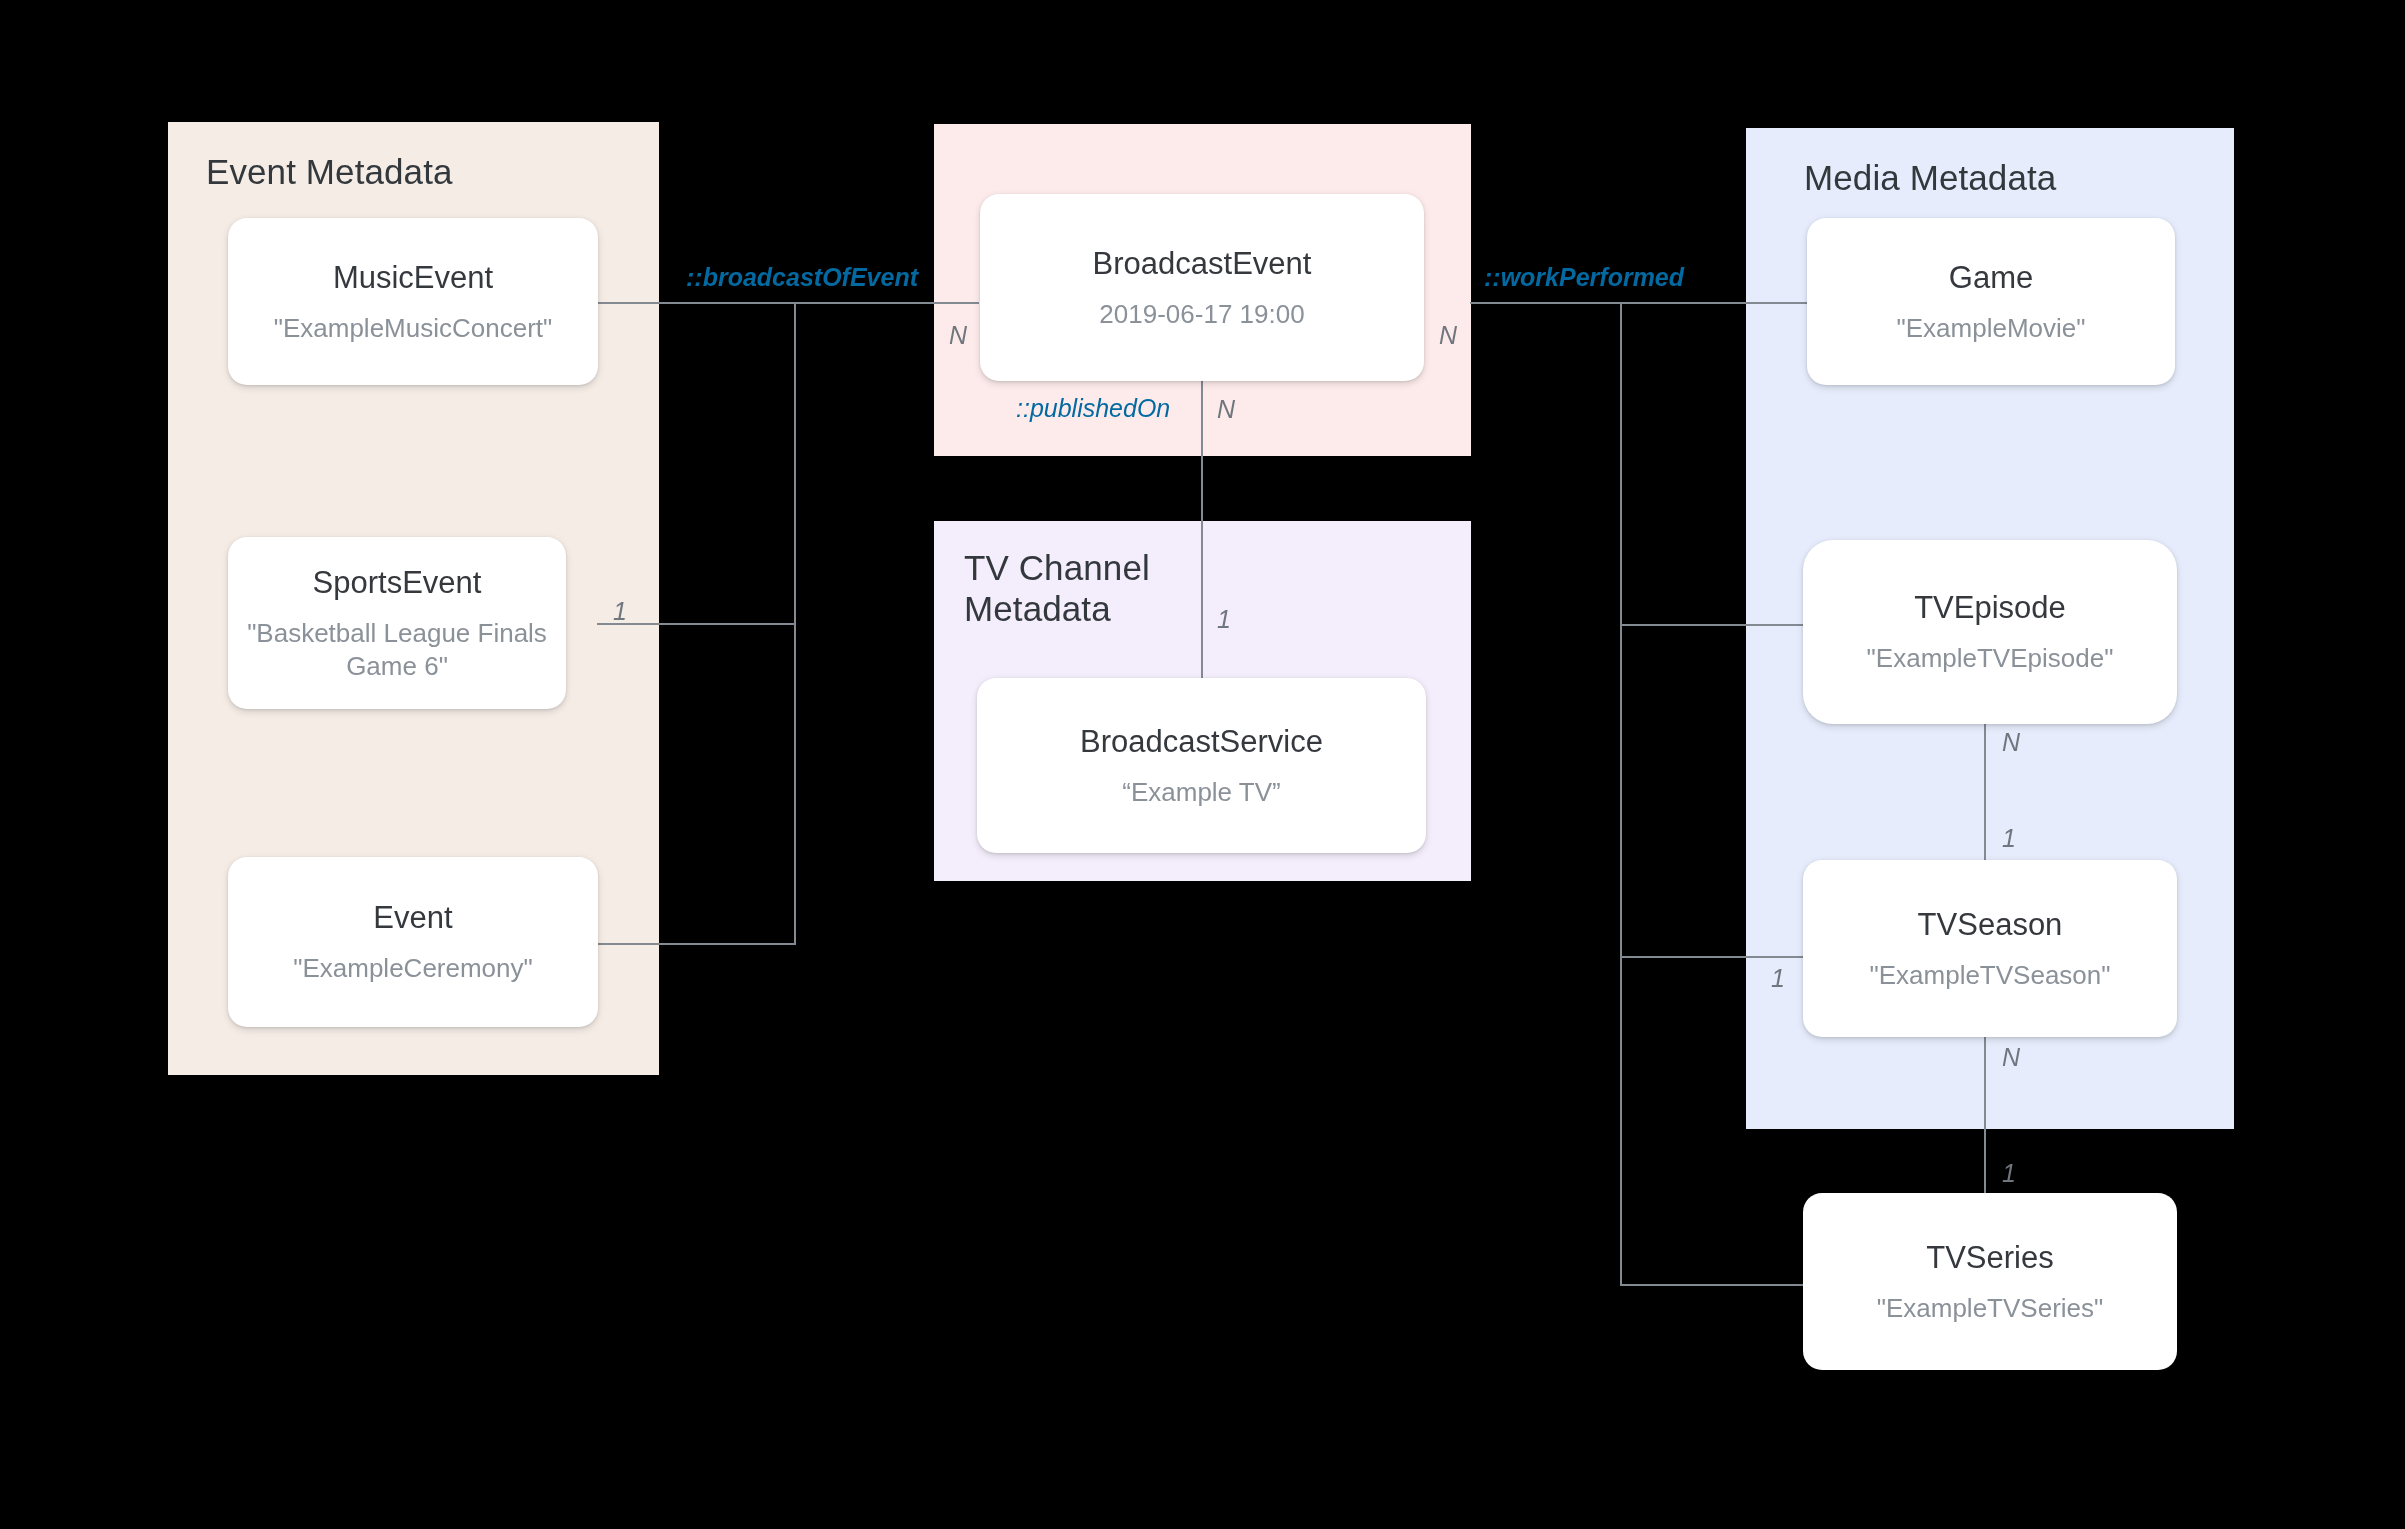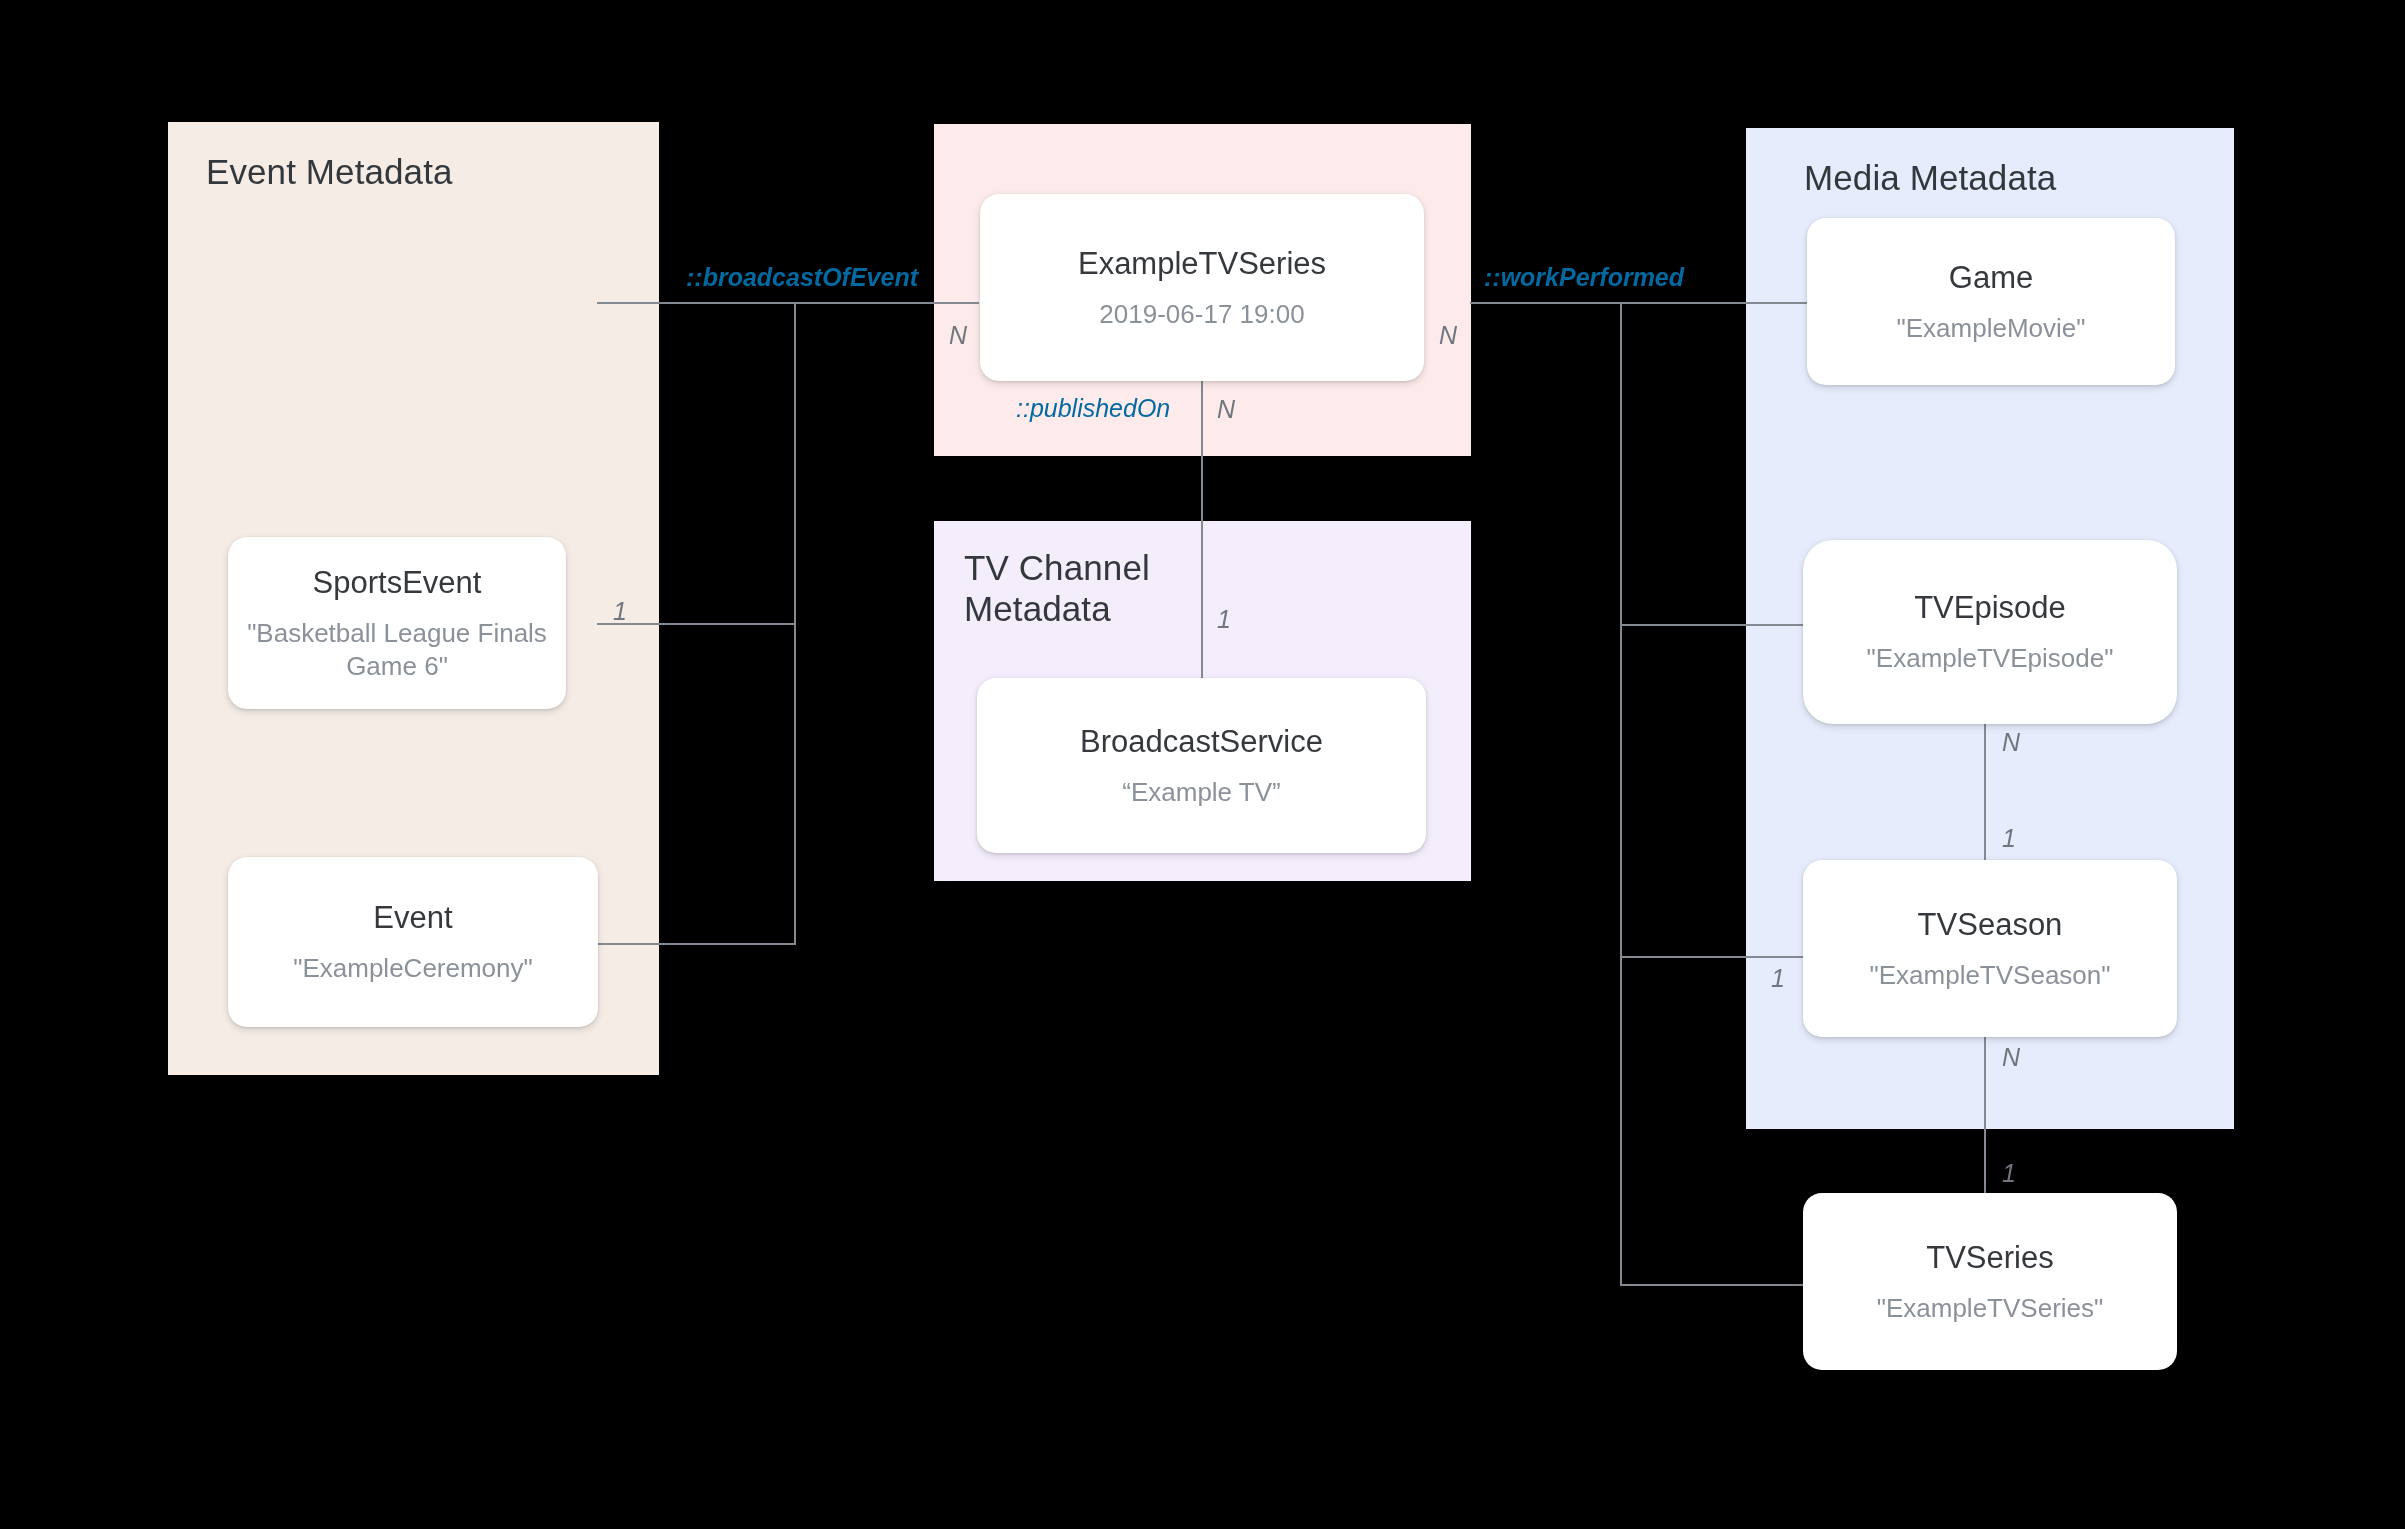--- a/index.html
+++ b/index.html
@@ -143,33 +143,37 @@
   <div class="rel-label" style="left:1484px; top:263px;">::workPerformed</div>
   <div class="card-mult" style="left:1439px; top:321px;">N</div>
   <div class="card-mult" style="left:1771px; top:964px;">1</div>
 
   <div class="card-mult" style="left:2002px; top:728px;">N</div>
   <div class="card-mult" style="left:2002px; top:824px;">1</div>
 
   <div class="card-mult" style="left:2002px; top:1043px;">N</div>
   <div class="card-mult" style="left:2002px; top:1159px;">1</div>
 
+  <div class="card" style="left:228px; top:218px; width:370px; height:167px;">
+    <div class="card-type">MusicEvent</div>
+    <div class="card-value">"ExampleMusicConcert"</div>
+  </div>
 
   <div class="card" style="left:228px; top:537px; width:338px; height:172px;">
     <div class="card-type">SportsEvent</div>
     <div class="card-value wrap" style="max-width:325px;">"Basketball League Finals Game 6"</div>
   </div>
 
   <div class="card" style="left:228px; top:857px; width:370px; height:170px;">
     <div class="card-type">Event</div>
     <div class="card-value">"ExampleCeremony"</div>
   </div>
 
   <div class="card" style="left:980px; top:194px; width:444px; height:187px;">
-    <div class="card-type">ExampleTVSeries</div>
+    <div class="card-type">BroadcastEvent</div>
     <div class="card-value">2019-06-17 19:00</div>
   </div>
 
   <div class="card" style="left:977px; top:678px; width:449px; height:175px;">
     <div class="card-type">BroadcastService</div>
     <div class="card-value">“Example TV”</div>
   </div>
 
   <div class="card" style="left:1807px; top:218px; width:368px; height:167px;">
     <div class="card-type">Game</div>

